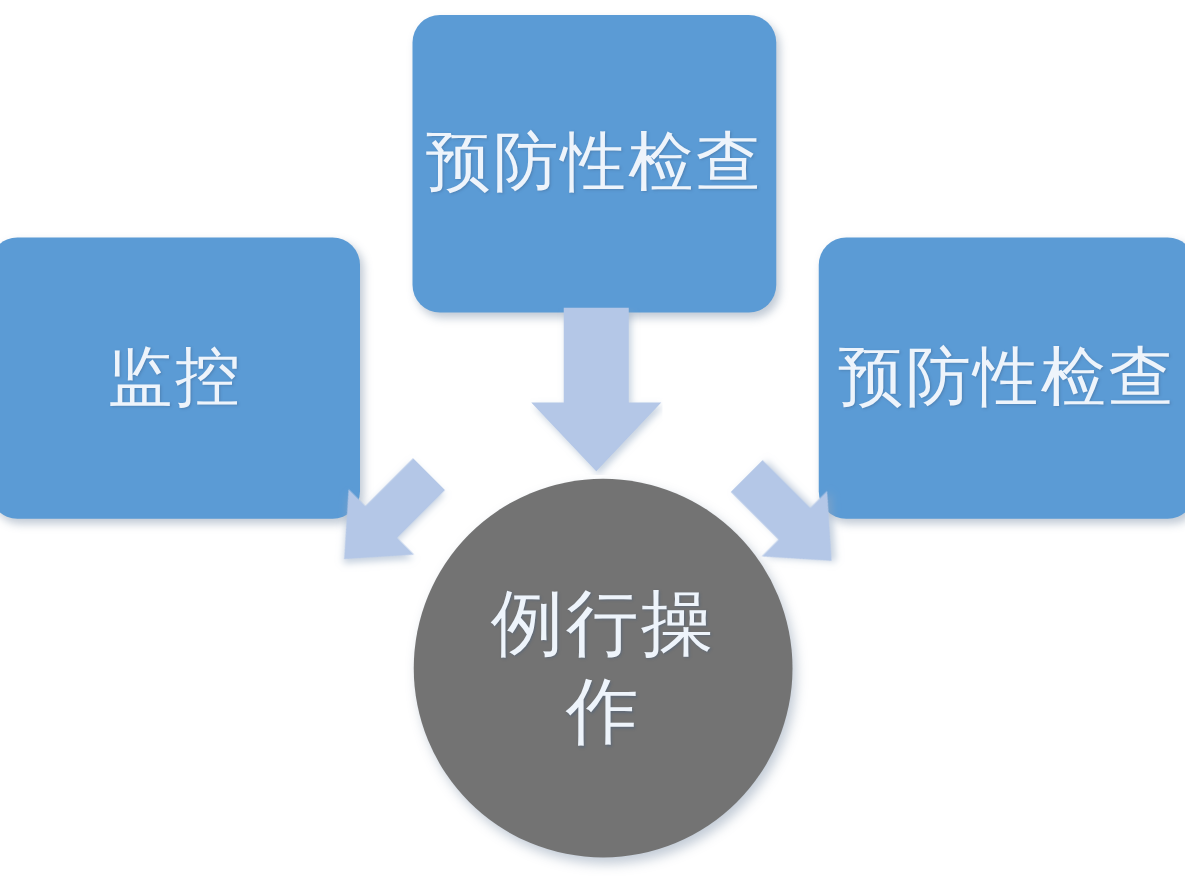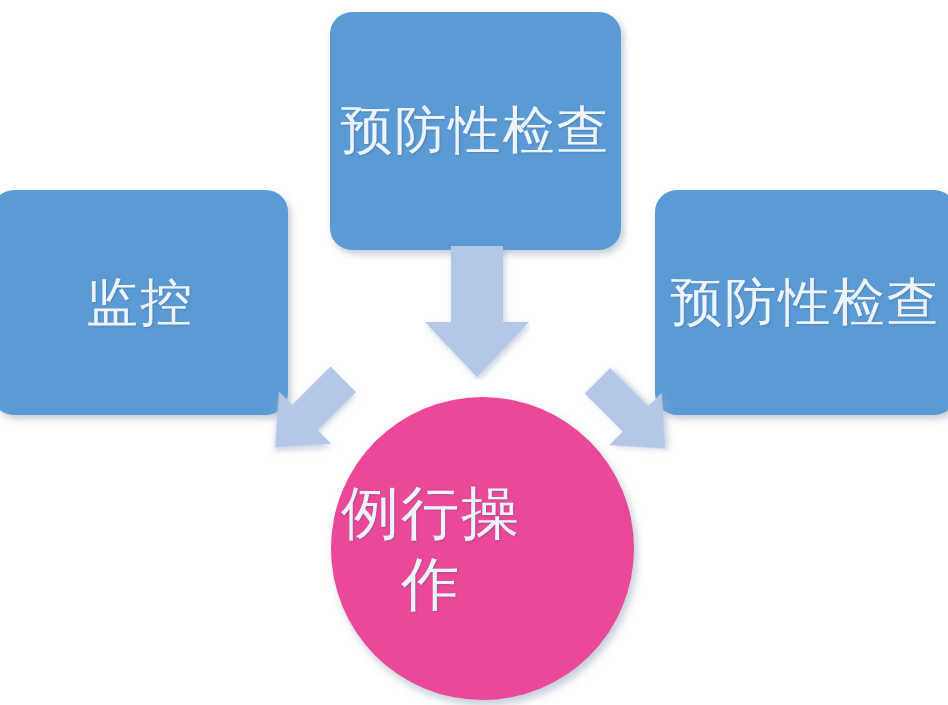--- a/index.html
+++ b/index.html
@@ -58,28 +58,28 @@
     left: 655px;
     top: 190px;
     width: 301px;
     height: 225px;
   }
 
   
   #node-routine-operation {
     position: absolute;
     left: 331px;
-    top: 397px;
+    top: 383px;
     width: 303px;
     height: 303px;
-    background: #ec4899;
+    background: #737373;
     border-radius: 50%;
     display: flex;
     align-items: center;
-    justify-content: flex-start;
+    justify-content: center;
     box-shadow: 3px 5px 9px rgba(120,140,165,0.45);
   }
   #node-routine-operation .node-label {
     font-size: 58px;
     white-space: normal;
     width: 200px;
     line-height: 1.22;
   }
 
   

